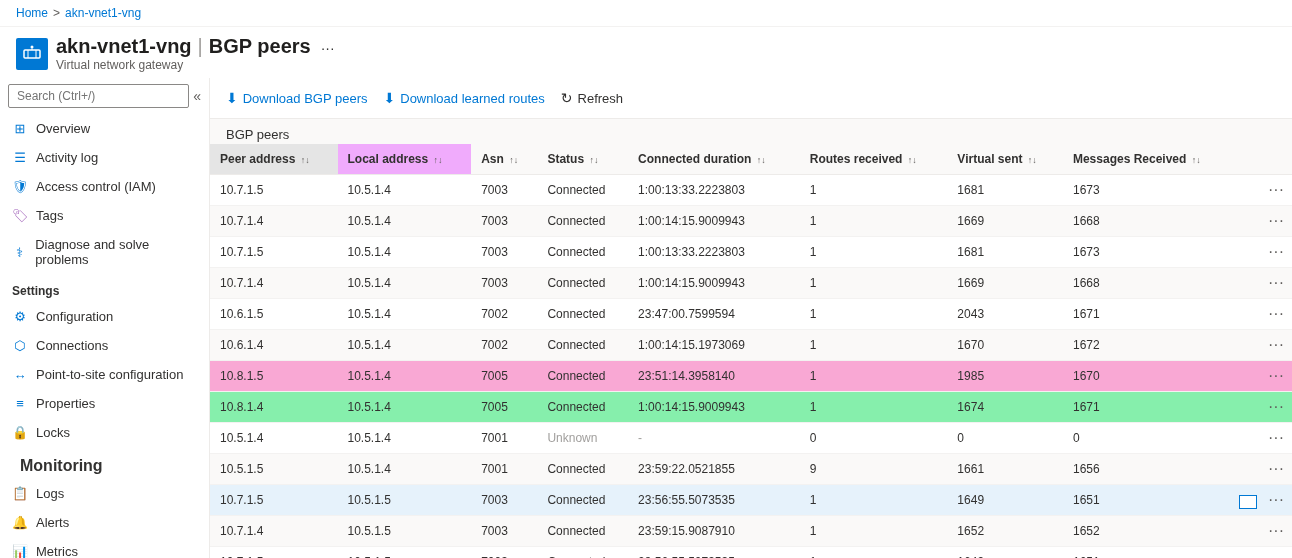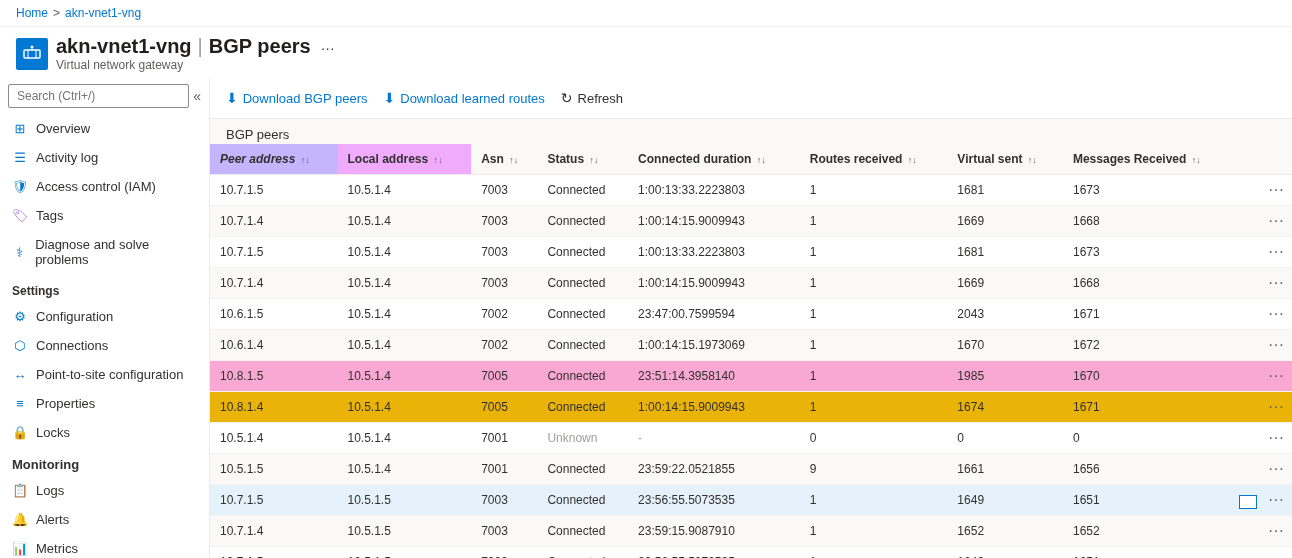--- a/index.html
+++ b/index.html
@@ -89,21 +89,21 @@
     </div>
     <div style="display:flex; align-items:center; padding:7px 12px; cursor:pointer; gap:8px; color:#323130; font-size:13px;">
       <span style="width:16px; text-align:center; color:#0078d4;">≡</span>
       <span>Properties</span>
     </div>
     <div style="display:flex; align-items:center; padding:7px 12px; cursor:pointer; gap:8px; color:#323130; font-size:13px;">
       <span style="width:16px; text-align:center; color:#0078d4;">🔒</span>
       <span>Locks</span>
     </div>
 
-    <div style="padding:10px 12px 4px; font-size:13px; font-weight:600; color:#323130;">Monitoring</div>
+    <div style="padding:10px 12px 4px; font-size:16px; font-weight:600; color:#323130;margin-left:8px;">Monitoring</div>
 
     <div style="display:flex; align-items:center; padding:7px 12px; cursor:pointer; gap:8px; color:#323130; font-size:13px;">
       <span style="width:16px; text-align:center; color:#0078d4;">📋</span>
       <span>Logs</span>
     </div>
     <div style="display:flex; align-items:center; padding:7px 12px; cursor:pointer; gap:8px; color:#323130; font-size:13px;">
       <span style="width:16px; text-align:center; color:#0078d4;">🔔</span>
       <span>Alerts</span>
     </div>
     <div style="display:flex; align-items:center; padding:7px 12px; cursor:pointer; gap:8px; color:#323130; font-size:13px;">
@@ -128,21 +128,21 @@
         <span style="font-size:14px;">↻</span>
         <span>Refresh</span>
       </button>
     </div>
 
     <div style="flex:1; overflow:auto;">
       <div style="padding:8px 16px 2px; font-size:13px; color:#323130; font-weight:400;">BGP peers</div>
       <table style="width:100%; border-collapse:collapse; font-size:12px;">
         <thead>
           <tr style="border-bottom:1px solid #edebe9; background:#faf9f8;">
-            <th style="padding:8px 10px; text-align:left; font-weight:600; color:#323130; white-space:nowrap; position:sticky; top:8px; background:#c4b5fd; z-index:1; cursor:pointer;font-style:italic;">
+            <th style="padding:8px 10px; text-align:left; font-weight:600; color:#323130; white-space:nowrap; position:sticky; top:8px; background:#e5e5e5; z-index:1; cursor:pointer;">
               <span>Peer address</span>
               <span style="font-size:9px; color:#605e5c; margin-left:2px;">↑↓</span>
             </th>
             <th style="padding:8px 10px; text-align:left; font-weight:600; color:#323130; white-space:nowrap; position:sticky; top:16px; background:#f0abfc; z-index:1; cursor:pointer;">
               <span>Local address</span>
               <span style="font-size:9px; color:#605e5c; margin-left:2px;">↑↓</span>
             </th>
             <th style="padding:8px 10px; text-align:left; font-weight:600; color:#323130; white-space:nowrap; position:sticky; top:0; background:#faf9f8; z-index:1; cursor:pointer;">
               <span>Asn</span>
               <span style="font-size:9px; color:#605e5c; margin-left:2px;">↑↓</span>
@@ -262,21 +262,21 @@
     <td style="padding:6px 10px; white-space:nowrap; color:#323130;">Connected</td>
     <td style="padding:6px 10px; white-space:nowrap; color:#323130;">23:51:14.3958140</td>
     <td style="padding:6px 10px; white-space:nowrap;">1</td>
     <td style="padding:6px 10px; white-space:nowrap;">1985</td>
     <td style="padding:6px 10px; white-space:nowrap;">1670</td>
     <td style="padding:6px 4px; white-space:nowrap; text-align:right;">
       
       <button style="background:none; border:none; cursor:pointer; color:#605e5c; font-size:16px; padding:0 4px;">···</button>
     </td>
   </tr>
-            <tr style="background: #eab308; border-bottom: 1px solid rgb(243, 242, 241);">
+            <tr style="background: #86efac; border-bottom: 1px solid rgb(243, 242, 241);">
     <td style="padding:6px 10px; white-space:nowrap;">10.8.1.4</td>
     <td style="padding:6px 10px; white-space:nowrap;">10.5.1.4</td>
     <td style="padding:6px 10px; white-space:nowrap;">7005</td>
     <td style="padding:6px 10px; white-space:nowrap; color:#323130;">Connected</td>
     <td style="padding:6px 10px; white-space:nowrap; color:#323130;">1:00:14:15.9009943</td>
     <td style="padding:6px 10px; white-space:nowrap;">1</td>
     <td style="padding:6px 10px; white-space:nowrap;">1674</td>
     <td style="padding:6px 10px; white-space:nowrap;">1671</td>
     <td style="padding:6px 4px; white-space:nowrap; text-align:right;">
       

